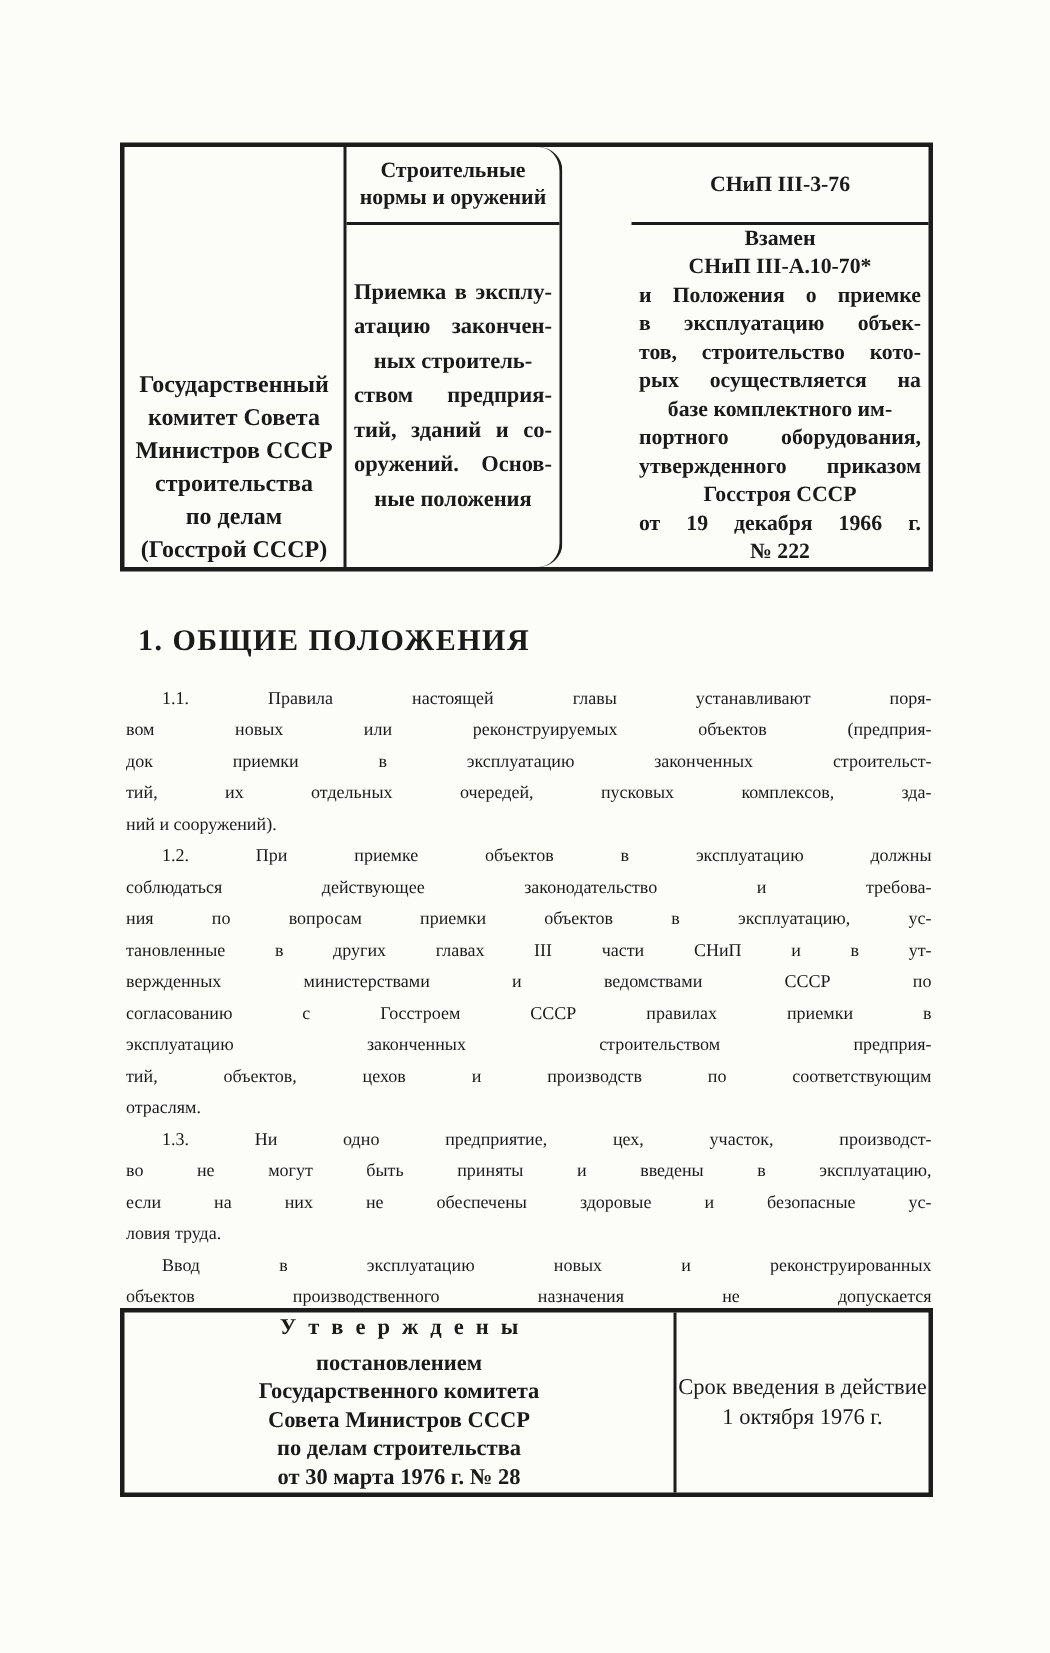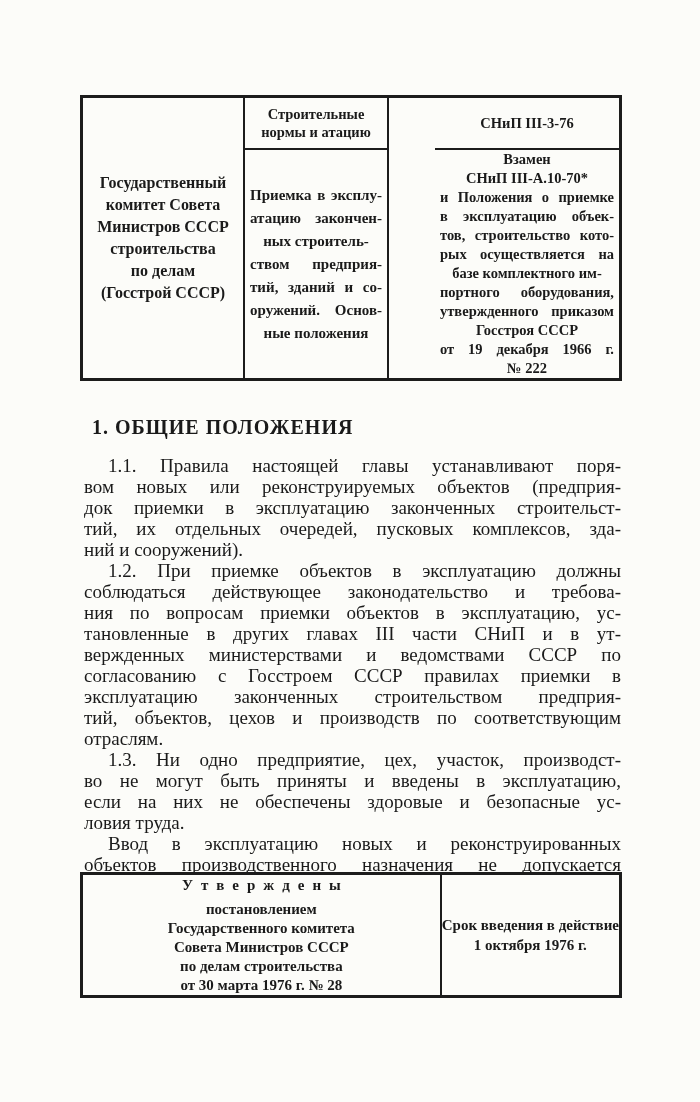--- a/index.html
+++ b/index.html
@@ -12,28 +12,28 @@
     overflow:hidden;
   }
   
   .stamp-table{
     position:absolute;left:80px;top:95px;
     width:542px;height:286px;
     border:3px solid #1c1c1c;
     display:flex;box-sizing:border-box;
   }
   .st-col1{
-    width:162px;box-sizing:border-box;
+    width:148px;box-sizing:border-box;
     border-right:2px solid #1c1c1c;
-    display:flex;flex-direction:column;justify-content:center;
+    display:flex;flex-direction:column;justify-content:flex-end;
     text-align:center;font-weight:bold;
     font-size:16px;line-height:22px;
     padding:0 4px;
   }
-  .st-col2{width:144px;box-sizing:border-box;border-right:2px solid #1c1c1c;display:flex;flex-direction:column;}
+  .st-col2{width:144px;box-sizing:border-box;border-right:2px solid #1c1c1c;display:flex;flex-direction:column;border-radius:16px;}
   .st-col3{flex:1;display:flex;flex-direction:column;box-sizing:border-box;padding-left:46px;}
   .st-head{
     height:52px;box-sizing:border-box;
     border-bottom:2px solid #1c1c1c;
     display:flex;flex-direction:column;justify-content:center;
     text-align:center;font-weight:bold;
     font-size:14.5px;line-height:18px;
   }
   .st-body{
     flex:1;display:flex;flex-direction:column;justify-content:center;
@@ -46,41 +46,41 @@
   .c{text-align:center;}
   .j{text-align:justify;text-align-last:justify;}
   
   .main{
     position:absolute;left:84px;top:416px;width:537px;
   }
   .heading{
     font-weight:bold;font-size:20px;letter-spacing:1px;
     margin:0 0 16px 8px;
   }
-  .para .ln{font-size:19px;line-height:21px;}
+  .para .ln{font-size:12px;line-height:21px;}
   .ind{padding-left:24px;}
   .ll{text-align:left;text-align-last:left;}
   
   .approval-table{
     position:absolute;left:80px;top:872px;
     width:542px;height:126px;
     border:3px solid #1c1c1c;
     display:flex;box-sizing:border-box;
   }
   .ap-left{
     width:368px;box-sizing:border-box;
     border-right:2px solid #1c1c1c;
     display:flex;flex-direction:column;justify-content:center;
     text-align:center;font-weight:bold;
     font-size:15px;line-height:19px;
   }
   .ap-title{letter-spacing:8px;text-indent:8px;margin-bottom:5px;font-size:15px;}
   .ap-right{
     flex:1;display:flex;flex-direction:column;justify-content:center;
-    text-align:center;font-weight:bold;
+    text-align:center;font-weight:normal;
     font-size:15px;line-height:20px;
   }
 </style>
 </head>
 <body>
 
 <div class="page">
 
   <div class="stamp-table">
     <div class="st-col1">
@@ -88,21 +88,21 @@
       <div class="ln c">комитет Совета</div>
       <div class="ln c">Министров СССР</div>
       <div class="ln c">строительства</div>
       <div class="ln c">по делам</div>
       <div class="ln c">(Госстрой СССР)</div>
     </div>
 
     <div class="st-col2">
       <div class="st-head">
         <div class="ln c">Строительные</div>
-        <div class="ln c">нормы и атацию</div>
+        <div class="ln c">нормы и оружений</div>
       </div>
       <div class="st-body">
         <div class="ln j">Приемка в эксплу-</div>
         <div class="ln j">атацию закончен-</div>
         <div class="ln c">ных строитель-</div>
         <div class="ln j">ством предприя-</div>
         <div class="ln j">тий, зданий и со-</div>
         <div class="ln j">оружений. Основ-</div>
         <div class="ln c">ные положения</div>
       </div>

